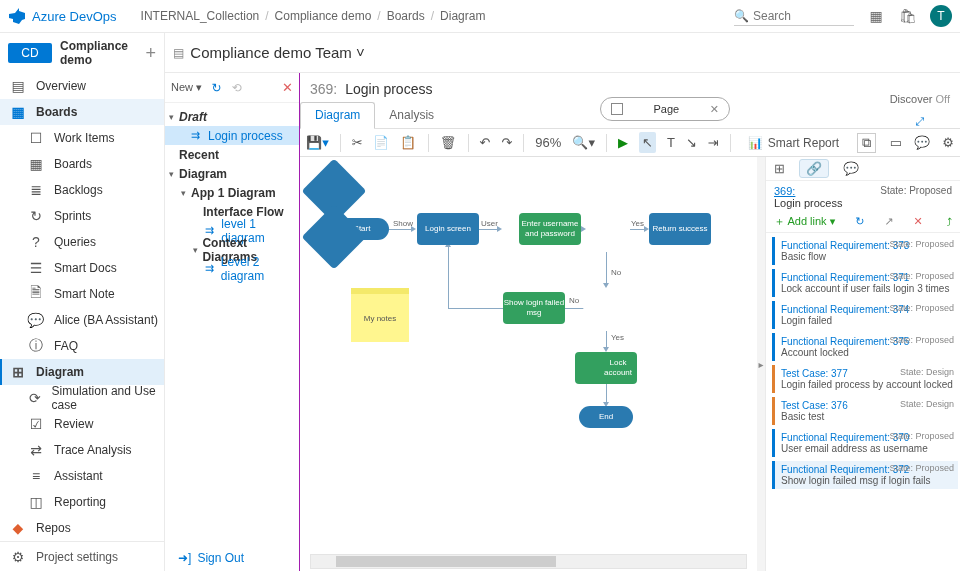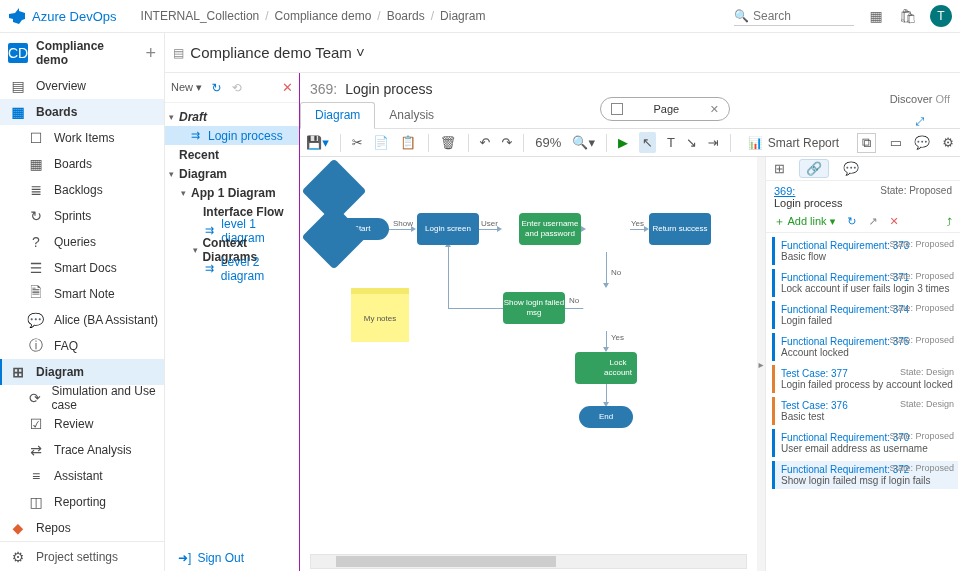--- a/index.html
+++ b/index.html
@@ -11,21 +11,21 @@
   .crumbs .sep { color: #bbb; }
   .crumb { color:#666; }
   .topbar-right { margin-left: auto; display: flex; align-items: center; gap: 12px; }
   .search { display: flex; align-items: center; border-bottom: 1px solid #ccc; width: 120px; color:#888;}
   .search input { border: none; outline: none; font-size: 12px; padding: 2px 4px; width: 90px; color:#555;}
   .icon-btn { width: 20px; height: 20px; color:#666; cursor:pointer; display:flex; align-items:center; justify-content:center; font-size:14px;}
   .avatar { width: 22px; height: 22px; border-radius: 50%; background: #03787c; color:#fff; display:flex; align-items:center; justify-content:center; font-weight:500; font-size:12px;}
   .main { display: flex; height: 538px; }
   .sidebar { width: 165px; border-right: 1px solid #eaeaea; display:flex; flex-direction:column; background:#fff; }
   .proj-head { height: 40px; display:flex; align-items:center; padding: 0 8px; gap:8px; }
-  .proj-badge { width:20px; height:20px; background:#0078d4; color:#fff; display:flex; align-items:center; justify-content:center; font-size:14px; border-radius:2px;}
+  .proj-badge { width:44px; height:20px; background:#0078d4; color:#fff; display:flex; align-items:center; justify-content:center; font-size:12px; border-radius:2px;}
   .proj-name { font-weight:600; font-size:12px; flex:1; }
   .plus { color:#888; font-size:18px; cursor:pointer;}
   .nav { flex:1; overflow:hidden; }
   .nav-item { height:26px; display:flex; align-items:center; padding-left:10px; gap:10px; color:#333; cursor:pointer; font-size:12px;}
   .nav-item.sub { padding-left:28px; font-size:12px;}
   .nav-item.active { background:#eaf3fb; font-weight:600; }
   .nav-item.selected { background:#e1effa; font-weight:600; border-left:2px solid #0078d4; padding-left:8px;}
   .nav-ico { width:16px; height:16px; display:flex; align-items:center; justify-content:center; color:#555; font-size:14px;}
   .nav-item.active .nav-ico { color:#0078d4;}
   .sidebar-foot { border-top:1px solid #eaeaea; height:30px; display:flex; align-items:center; padding-left:10px; gap:10px; color:#555; font-size:12px;}
@@ -82,21 +82,21 @@
   .canvas .arrow-r { position:absolute; width:0; height:0; border-top:3px solid transparent; border-bottom:3px solid transparent; border-left:5px solid #8aa9c4;}
   .canvas .arrow-d { position:absolute; width:0; height:0; border-left:3px solid transparent; border-right:3px solid transparent; border-top:5px solid #8aa9c4;}
   .canvas .arrow-u { position:absolute; width:0; height:0; border-left:3px solid transparent; border-right:3px solid transparent; border-bottom:5px solid #8aa9c4;}
   .rpanel { width:195px; border-left:1px solid #eaeaea; display:flex; flex-direction:column; }
   .rpanel-tabs { height:24px; display:flex; align-items:center; gap:14px; padding:0 8px; border-bottom:1px solid #eee;}
   .rpanel-tabs .pt { color:#666; cursor:pointer; font-size:13px;}
   .rpanel-tabs .pt.active { color:#0078d4; background:#eaf3fb; border:1px solid #c5dbea; border-radius:3px; padding:1px 6px;}
   .rpanel-head { padding:4px 8px 2px 8px; font-size:11px; }
   .rpanel-head .rid { color:#0078d4; text-decoration:underline;}
   .rpanel-head .state { float:right; color:#666; font-size:10px;}
-  .rpanel-tools { height:22px; display:flex; align-items:center; gap:12px; padding:0 8px; border-bottom:1px solid #eee; font-size:11px; color:#555;}
+  .rpanel-tools { height:22px; display:flex; align-items:center; gap:20px; padding:0 8px; border-bottom:1px solid #eee; font-size:11px; color:#555;}
   .rpanel-tools .add { color:#239b23;}
   .rpanel-tools .del { color:#e06060;}
   .rpanel-tools .chk { color:#239b23;}
   .rpanel-list { flex:1; overflow-y:auto; padding:4px 2px 4px 6px;}
   .link-card { border-left:3px solid #0078d4; padding:3px 4px 3px 6px; margin-bottom:4px; font-size:10px; position:relative;}
   .link-card.tc { border-left-color:#e08030;}
   .link-card.sel { background:#eaf3fb;}
   .link-card .lc-title { color:#0078d4; }
   .link-card .lc-sub { color:#555; }
   .link-card .lc-state { position:absolute; right:4px; top:2px; color:#888; font-size:9px;}
@@ -299,21 +299,21 @@
           <span class="sep"></span>
           <span class="tico">✂</span>
           <span class="tico">📄</span>
           <span class="tico">📋</span>
           <span class="sep"></span>
           <span class="tico">🗑</span>
           <span class="sep"></span>
           <span class="tico">↶</span>
           <span class="tico">↷</span>
           <span class="sep"></span>
-          <span class="tico">69%</span>
+          <span class="tico">96%</span>
           <span class="tico">🔍▾</span>
           <span class="sep"></span>
           <span class="tico green">▶</span>
           <span class="tico active">↖</span>
           <span class="tico">T</span>
           <span class="tico">↘</span>
           <span class="tico">⇥</span>
           <span class="sep"></span>
           <span class="smart">📊 <span>Smart Report</span></span>
           <span class="tico" style="border:1px solid #ccc; padding:1px 4px;">⧉</span>

